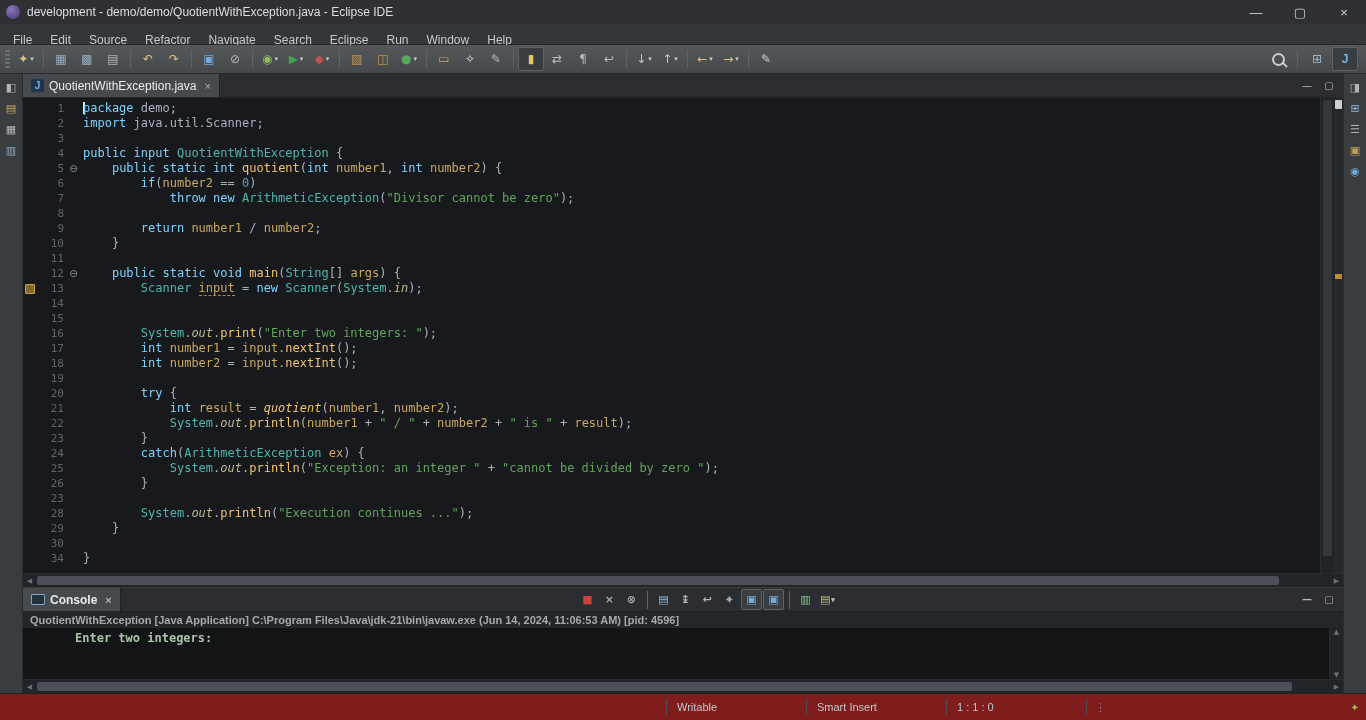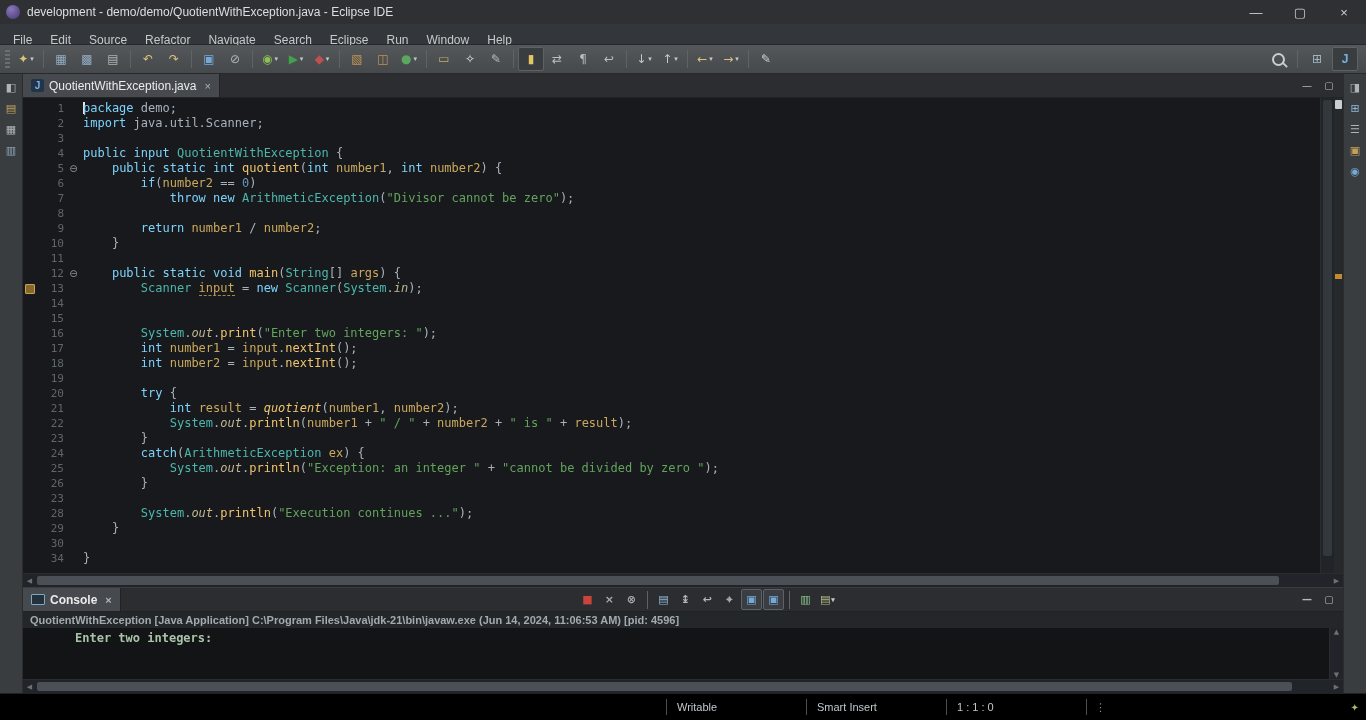--- a/index.html
+++ b/index.html
@@ -82,21 +82,21 @@
   .c-btn{min-width:19px;height:19px;display:flex;align-items:center;justify-content:center;border:1px solid transparent;border-radius:2px;}
   .c-btn.pressed{background:#3A3E42;border-color:#5C6266;}
   .c-btn .glyph{font-size:11px;font-family:"DejaVu Sans",sans-serif;}
   .c-btn .dd{font-size:7px;color:#C3C8CB;margin-left:1px;}
   .console-info{height:16px;background:#24272A;color:#A2AAAF;font-size:11px;line-height:16px;padding:0 7px;white-space:nowrap;overflow:hidden;flex:none;}
   .console-body{flex:1;display:flex;min-height:0;padding-left:44px;}
   .console-out{flex:1;padding:3px 8px;font-family:"DejaVu Sans Mono",monospace;font-size:12px;line-height:15px;color:#A9C3A9;white-space:pre;}
   .cv{width:13px;background:#212428;border-left:1px solid #2A2C2E;display:flex;flex-direction:column;justify-content:space-between;align-items:center;flex:none;}
 
   
-  .statusbar{height:26px;background:#000000;border-top:1px solid #1F2124;display:flex;align-items:center;color:#C2C7CB;font-size:11px;flex:none;text-align:right;}
+  .statusbar{height:26px;background:#7f1d1d;border-top:1px solid #1F2124;display:flex;align-items:center;color:#C2C7CB;font-size:11px;flex:none;text-align:right;}
   .sb-spacer{width:666px;flex:none;}
   .sb-segments{display:flex;height:16px;border-right:1px solid #4A4E52;}
   .sb-seg{width:129px;padding-left:10px;border-left:1px solid #4A4E52;display:flex;align-items:center;}
   .sb-handle{color:#8A9095;margin-left:8px;font-size:11px;}
   .sb-right{margin-left:auto;padding-right:7px;color:#A8C060;font-size:10px;}
 </style>
 </head>
 <body>
 
 <div class="window">

